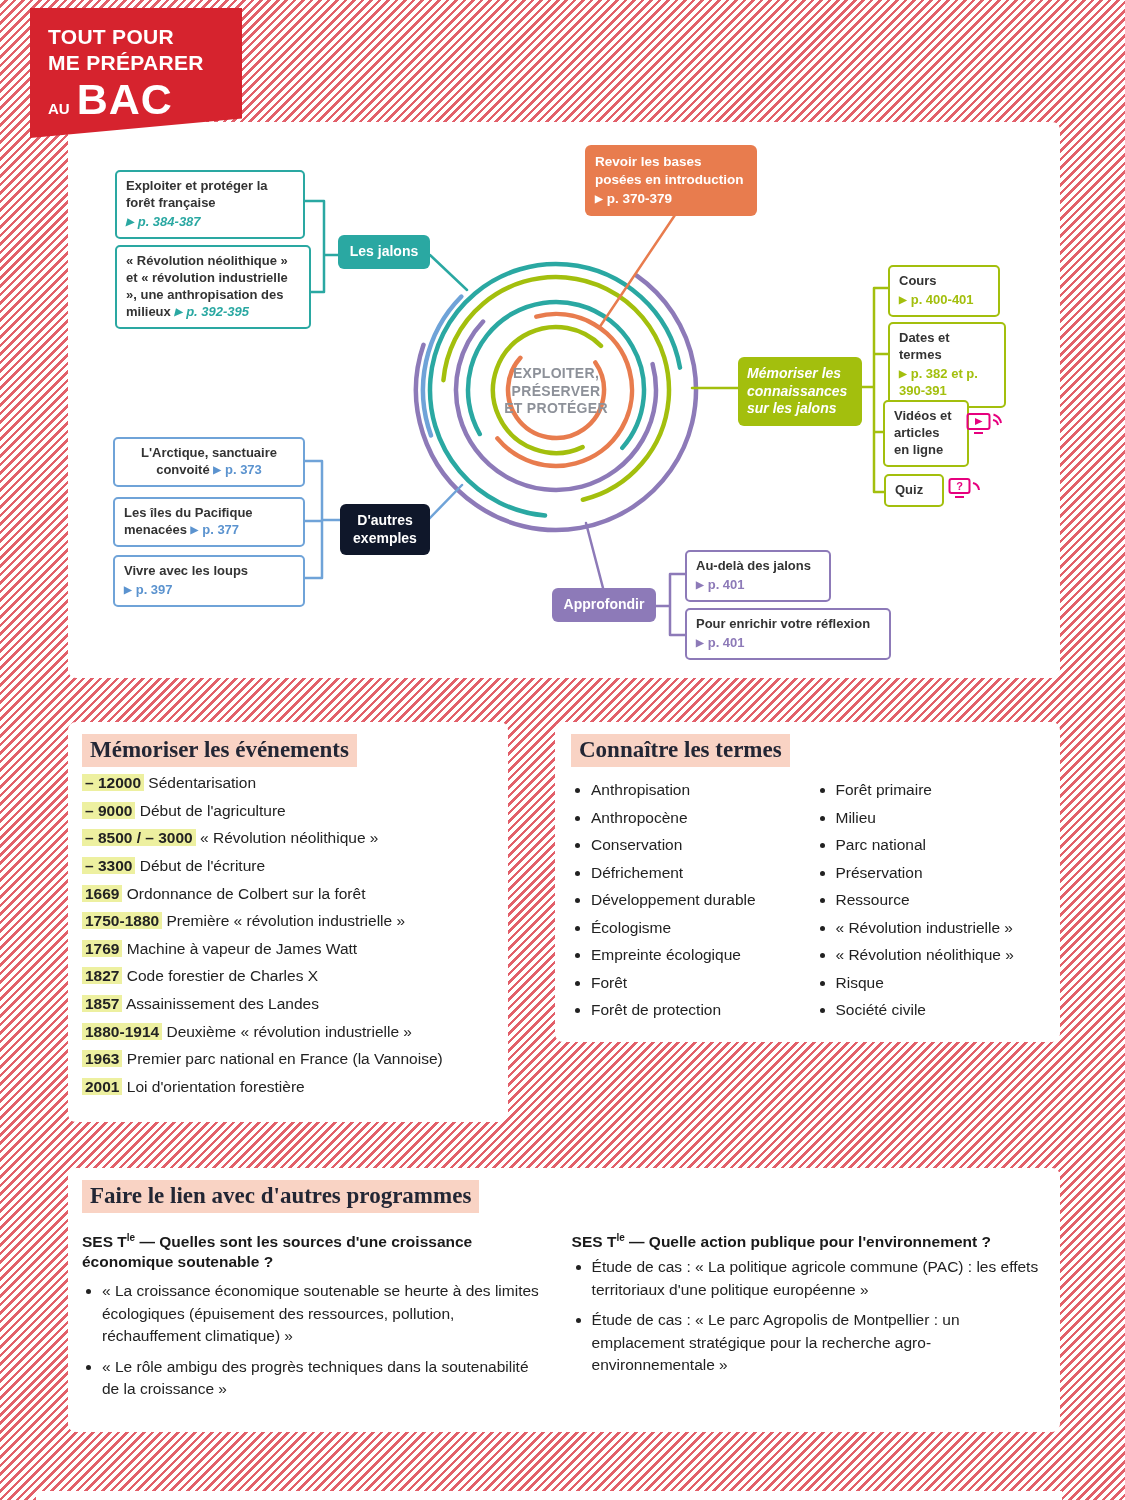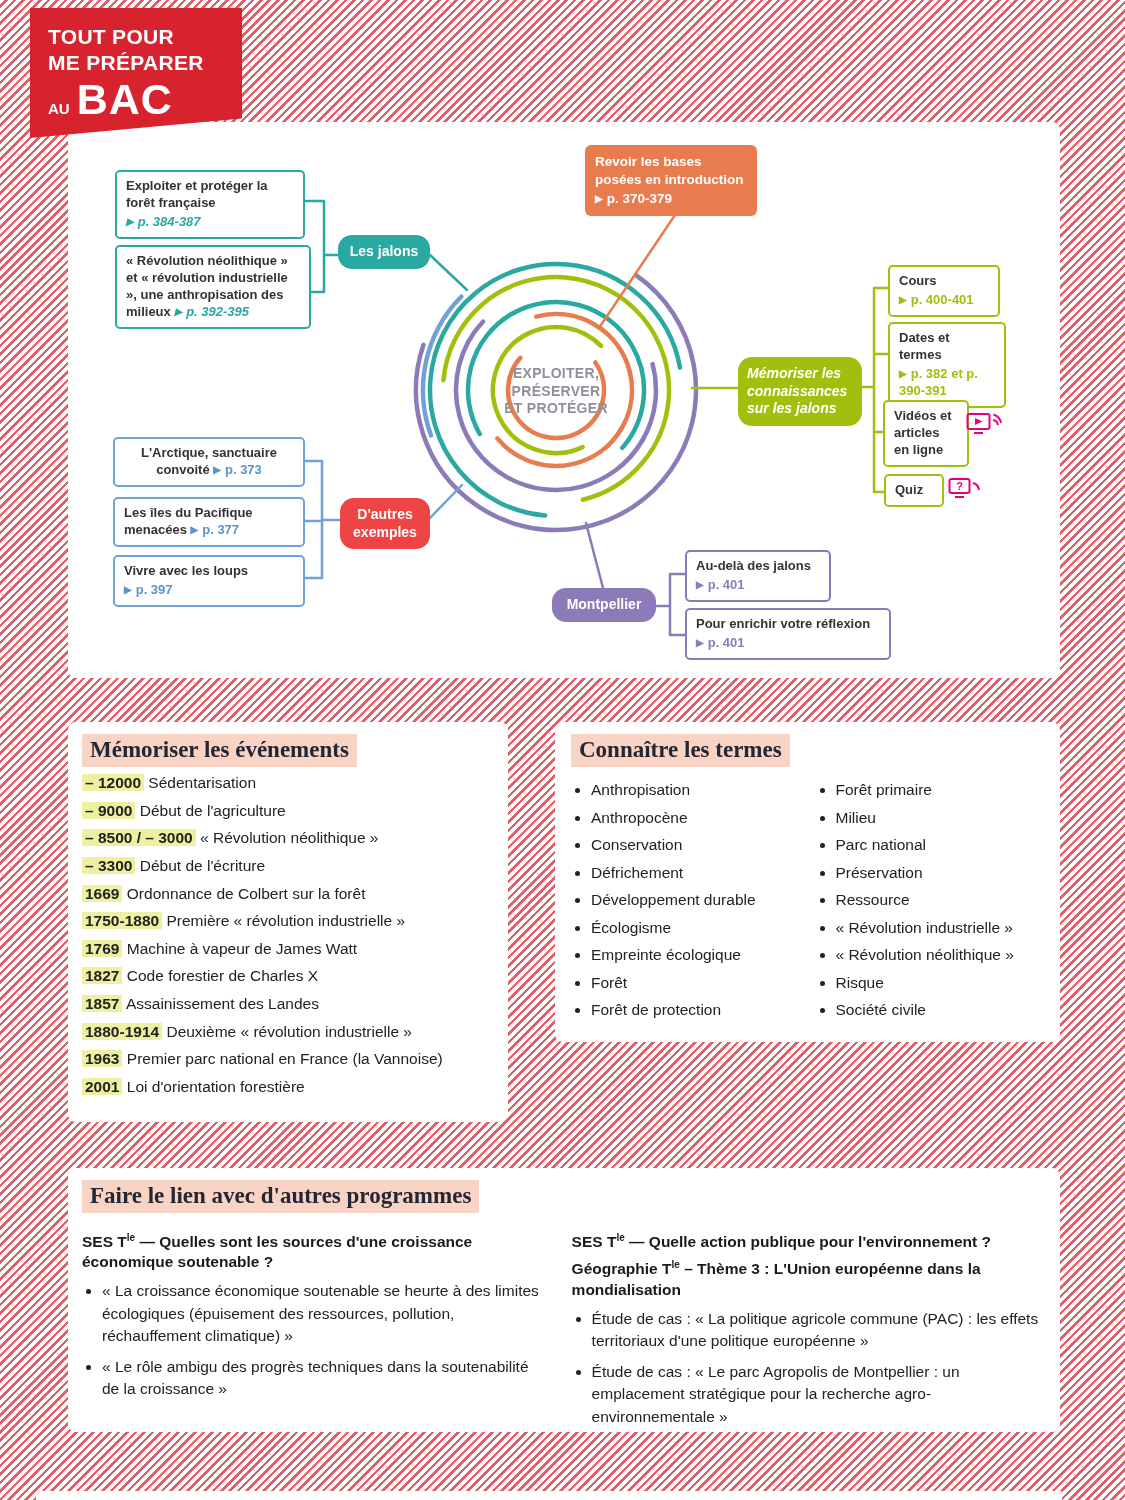--- a/index.html
+++ b/index.html
@@ -33,25 +33,25 @@
     padding:6px 9px;font-size:13px;font-weight:700;color:#333;line-height:1.3;box-sizing:border-box;
   }
   .node.teal{border-color:#2aa8a2;}   .node.teal .pref{color:#2aa8a2;font-style:italic;}
   .node.green{border-color:#a3bf0d;}  .node.green .pref{color:#a3bf0d;}
   .node.blue{border-color:#6fa3d8;}   .node.blue .pref{color:#5b93cf;}
   .node.purple{border-color:#8d7ab8;} .node.purple .pref{color:#8d7ab8;}
   .pref{font-weight:700;white-space:nowrap;}
   .pref.block{display:block;margin-top:2px;}
   .arrow{font-size:10px;margin-right:4px;vertical-align:1px;display:inline-block;}
   .flabel{
-    position:absolute;color:#fff;font-weight:700;border-radius:14px;
+    position:absolute;color:#fff;font-weight:700;border-radius:6px;
     padding:8px 9px;font-size:14px;line-height:1.25;text-align:center;box-sizing:border-box;
   }
   .bg-teal{background:#2aa8a2;} .bg-green{background:#a3bf0d;text-align:left;font-style:italic;}
-  .bg-blue{background:#ef4444;} .bg-purple{background:#8d7ab8;}
+  .bg-blue{background:#0f172a;margin-top:6px;} .bg-purple{background:#8d7ab8;}
   .revoir{
     position:absolute;background:#e87c4e;color:#fff;font-weight:700;font-size:13.5px;line-height:1.3;
     border-radius:6px;padding:8px 10px;box-sizing:border-box;
   }
   .revoir .pref{color:#fff;}
   .mm-icon{position:absolute;}
 
   
   .sec-title{font-family:"Liberation Serif", serif;font-size:23px;font-weight:700;color:#232634;margin:0;}
   .hl{background:#f9d3c4;display:inline-block;padding:3px 8px 4px;}
@@ -181,21 +181,21 @@
     <div class="node blue" style="left:45px;top:375px;width:192px;">
       <span>Les îles du Pacifique menacées</span>
       <span class="pref"><span class="arrow">▶</span><span>p. 377</span></span>
     </div>
     <div class="node blue" style="left:45px;top:433px;width:192px;">
       <span>Vivre avec les loups</span>
       <span class="pref block"><span class="arrow">▶</span><span>p. 397</span></span>
     </div>
     <div class="flabel bg-blue" style="left:272px;top:376px;width:90px;">D'autres exemples</div>
 
-    <div class="flabel bg-purple" style="left:484px;top:466px;width:104px;">Montpellier</div>
+    <div class="flabel bg-purple" style="left:484px;top:466px;width:104px;">Approfondir</div>
     <div class="node purple" style="left:617px;top:428px;width:146px;">
       <span>Au-delà des jalons</span>
       <span class="pref block"><span class="arrow">▶</span><span>p. 401</span></span>
     </div>
     <div class="node purple" style="left:617px;top:486px;width:206px;">
       <span>Pour enrichir votre réflexion</span>
       <span class="pref block"><span class="arrow">▶</span><span>p. 401</span></span>
     </div>
   </div>
 
@@ -250,21 +250,20 @@
     <div class="links-cols">
       <div class="lcol">
         <h3 class="prog-h"><span>SES T</span><sup>le</sup><span> — Quelles sont les sources d'une croissance économique soutenable ?</span></h3>
         <ul class="lk">
           <li>« La croissance économique soutenable se heurte à des limites écologiques (épuisement des ressources, pollution, réchauffement climatique) »</li>
           <li>« Le rôle ambigu des progrès techniques dans la soutenabilité de la croissance »</li>
         </ul>
       </div>
       <div class="rcol">
         <h3 class="prog-h" style="margin-bottom:4px;"><span>SES T</span><sup>le</sup><span> — Quelle action publique pour l'environnement ?</span></h3>
-        <h3 class="prog-h" style="margin-top:6px;"><span>Géographie T</span><sup>le</sup><span> – Thème 3 : L'Union européenne dans la mondialisation</span></h3>
         <ul class="lk">
           <li>Étude de cas : « La politique agricole commune (PAC) : les effets territoriaux d'une politique européenne »</li>
           <li>Étude de cas : « Le parc Agropolis de Montpellier : un emplacement stratégique pour la recherche agro-environnementale »</li>
         </ul>
       </div>
     </div>
   </div>
 
   <div class="footer">
     <span class="fpage">402</span>

